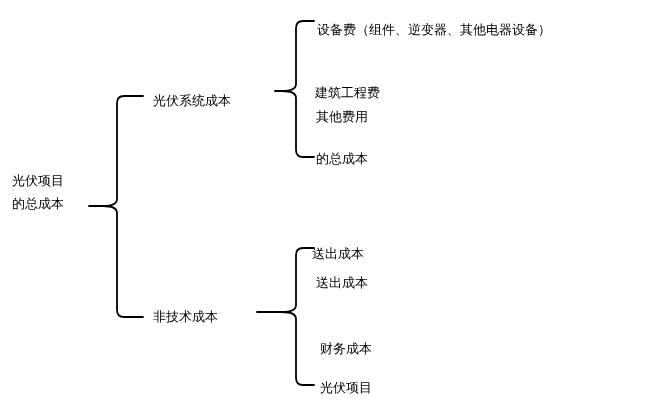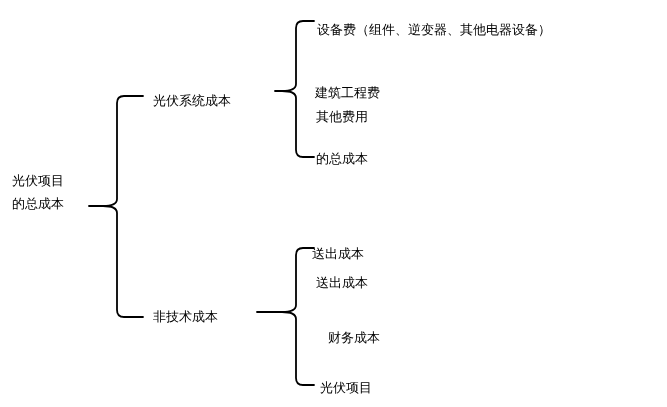--- a/index.html
+++ b/index.html
@@ -67,16 +67,16 @@
 
   <div class="node" style="left:153px; top:100px;">光伏系统成本</div>
   <div class="node" style="left:317px; top:29px;">设备费（组件、逆变器、其他电器设备）</div>
   <div class="node" style="left:315px; top:68px;margin-top:24px;">建筑工程费</div>
   <div class="node" style="left:316px; top:116px;">其他费用</div>
   <div class="node" style="left:316px; top:158px;">的总成本</div>
 
   <div class="node" style="left:153px; top:316px;">非技术成本</div>
   <div class="node" style="left:312px; top:253px;">送出成本</div>
   <div class="node" style="left:316px; top:282px;">送出成本</div>
-  <div class="node" style="left:320px; top:337px;margin-left:8px;">财务成本</div>
+  <div class="node" style="left:320px; top:348px;">财务成本</div>
   <div class="node" style="left:320px; top:387px;">光伏项目</div>
 
 </div>
 
 </body></html>

